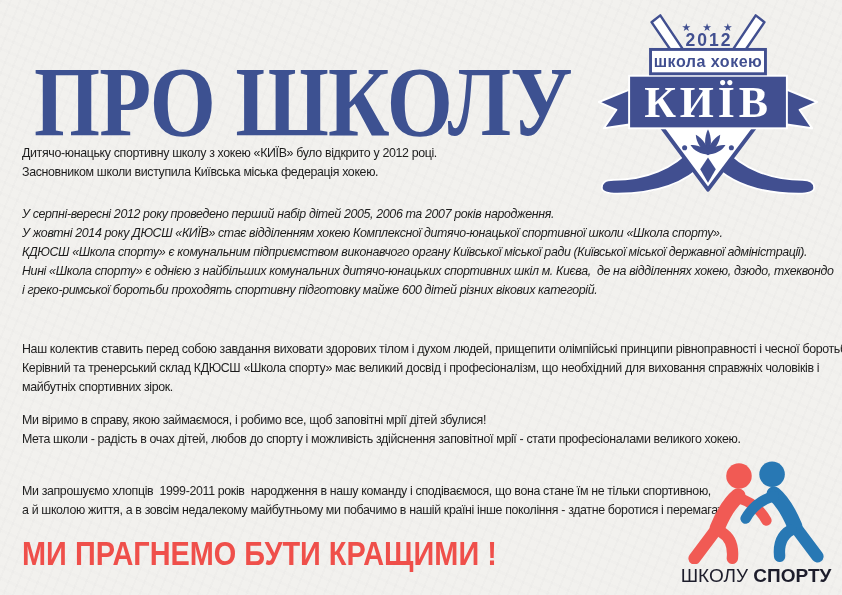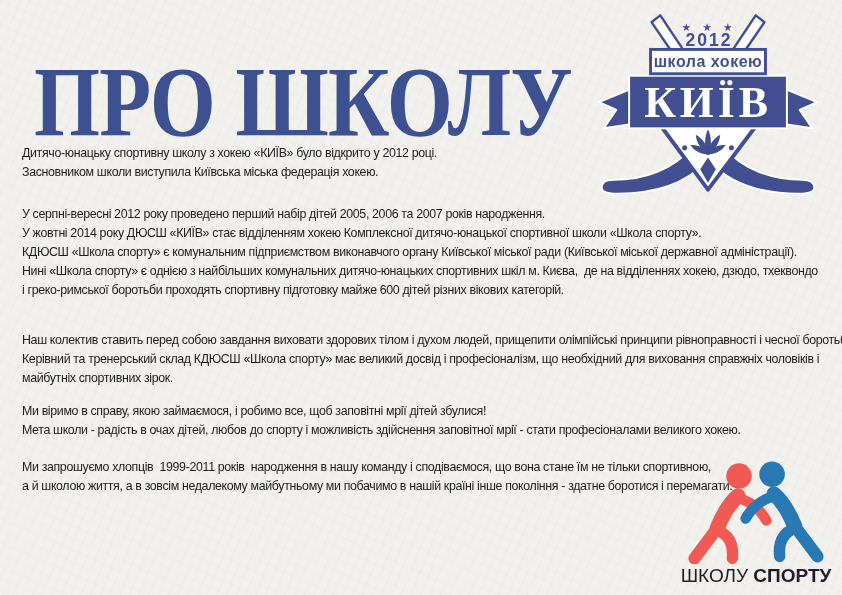--- a/index.html
+++ b/index.html
@@ -23,23 +23,23 @@
     color:#3d5191;white-space:nowrap;
   }
   .title .squish{display:inline-block;transform:scaleX(0.85);transform-origin:0 0;letter-spacing:-1px;}
   
   .content{
     position:absolute;left:22px;top:144px;width:812px;
     color:#1d1d1d;font-size:12.4px;line-height:19px;letter-spacing:-0.35px;
   }
   .content p{margin:0;white-space:pre;}
   .content p.p1{margin-bottom:23px;}
-  .content p.p2{margin-bottom:31px;}
+  .content p.p2{margin-bottom:40px;font-style:italic;}
   .content p.p3{margin-bottom:14px;}
-  .content p.p4{margin-bottom:18px;}
+  .content p.p4{margin-bottom:33px;}
   
   .slogan{
     position:absolute;left:22px;top:534px;margin:0;
     font-size:34px;font-weight:700;color:#ef4f4a;white-space:nowrap;
   }
   .slogan .squish{display:inline-block;transform:scaleX(0.85);transform-origin:0 0;}
   
   .hockey-logo{position:absolute;right:22px;top:4px;width:224px;height:198px;}
   .hockey-logo svg{display:block;width:100%;height:100%;}
   .lg-blue{fill:#414f90;}
@@ -117,20 +117,21 @@
 і греко-римської боротьби проходять спортивну підготовку майже 600 дітей різних вікових категорій.</p>
     <p class="p3">Наш колектив ставить перед собою завдання виховати здорових тілом і духом людей, прищепити олімпійські принципи рівноправності і чесної боротьби.
 Керівний та тренерський склад КДЮСШ «Школа спорту» має великий досвід і професіоналізм, що необхідний для виховання справжніх чоловіків і
 майбутніх спортивних зірок.</p>
     <p class="p4">Ми віримо в справу, якою займаємося, і робимо все, щоб заповітні мрії дітей збулися!
 Мета школи - радість в очах дітей, любов до спорту і можливість здійснення заповітної мрії - стати професіоналами великого хокею.</p>
     <p class="p5">Ми запрошуємо хлопців  1999-2011 років  народження в нашу команду і сподіваємося, що вона стане їм не тільки спортивною,
 а й школою життя, а в зовсім недалекому майбутньому ми побачимо в нашій країні інше покоління - здатне боротися і перемагати.</p>
   </div>
 
+  <h2 class="slogan"><span class="squish">МИ ПРАГНЕМО БУТИ КРАЩИМИ !</span></h2>
 
   <div class="sport-logo">
     <svg viewBox="0 0 150 110" xmlns="http://www.w3.org/2000/svg">
 
       <g fill="none" stroke="#f15a54" stroke-linecap="round" stroke-linejoin="round">
         <path d="M10,104 L34,72" stroke-width="13"></path>
         <path d="M34,72 Q44,48 56,38" stroke-width="16"></path>
         <path d="M38,76 Q52,84 50,104" stroke-width="12"></path>
         <path d="M56,40 Q76,46 86,64" stroke-width="11"></path>
         <circle cx="57" cy="17" r="13.5" fill="#f15a54" stroke="none"></circle>

